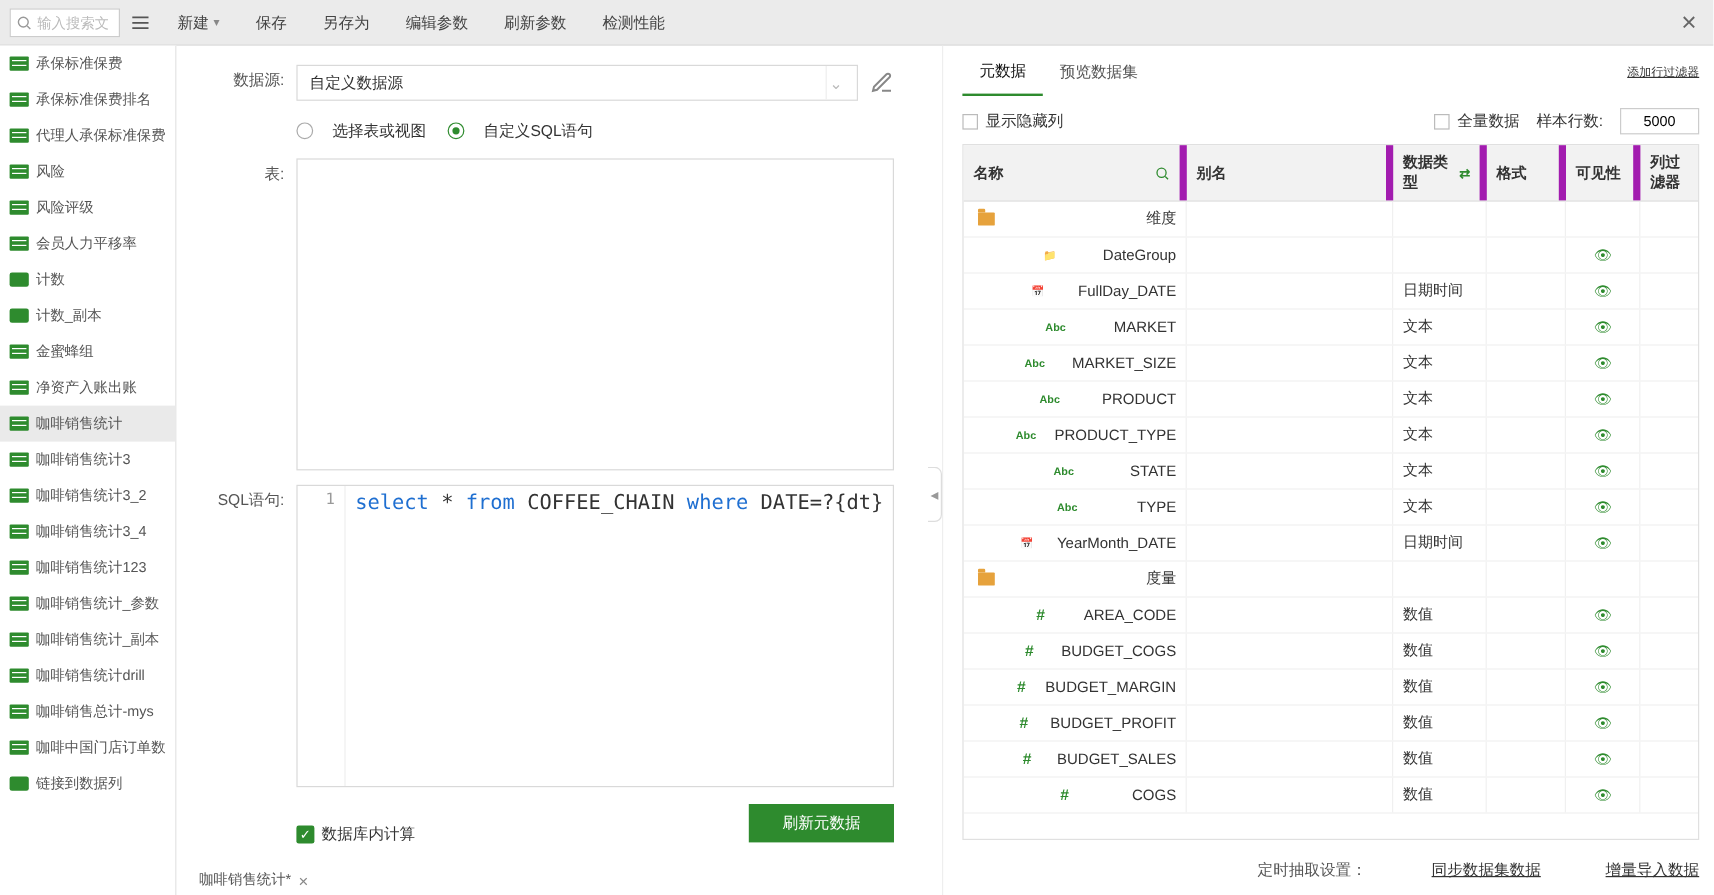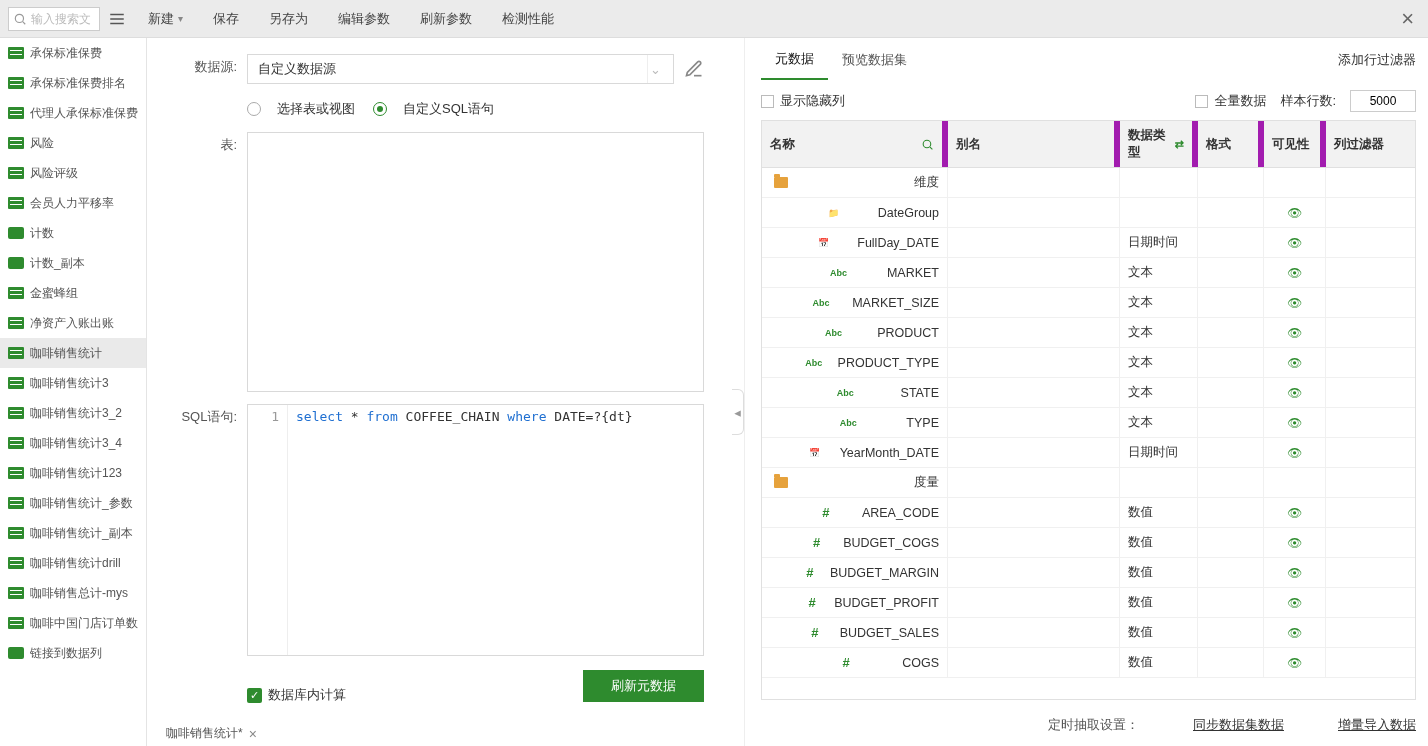--- a/index.html
+++ b/index.html
@@ -44,39 +44,39 @@
 .ds-select-box .caret { width: 16px; border-left: 1px solid #eee; height: 100%; display:flex; align-items:center; justify-content:center; color:#bbb;}
 .edit-icon { width: 20px; height: 20px; margin-left: 10px; color: #888; cursor: pointer; }
 .radio-row { display: flex; align-items: center; gap: 18px; padding: 4px 0 10px; }
 .radio { display: flex; align-items: center; gap: 16px; cursor: pointer; }
 .radio-circle { width: 14px; height: 14px; border: 1px solid #aaa; border-radius: 50%; display:flex; align-items:center; justify-content:center;}
 .radio.checked .radio-circle { border-color: #2e8b2e; }
 .radio.checked .radio-dot { width: 6px; height: 6px; background: #2e8b2e; border-radius: 50%; }
 .big-box { border: 1px solid #d9d9d9; height: 260px; }
 .sql-box { border: 1px solid #d9d9d9; height: 252px; display:flex; }
 .sql-gutter { width: 40px; border-right: 1px solid #eee; text-align: right; padding: 4px 8px 0 0; color: #999; font-family: Menlo, Consolas, monospace; font-size: 13px; }
-.sql-text { flex:1; padding: 4px 8px; font-family: Menlo, Consolas, monospace; font-size: 13px; white-space: pre; }
+.sql-text { flex:1; padding: 4px 8px; font-family: Menlo, Consolas, monospace; font-size: 17px; white-space: pre; }
 .kw { color: #1f6fd1; }
 .ident { color: #333; }
 .chk-row { display:flex; align-items:center; gap:6px; margin-top: 18px; }
 .chk { width:15px; height:15px; background:#2e8b2e; border-radius:2px; display:flex; align-items:center; justify-content:center; color:#fff; font-size:11px;}
 .refresh-btn { margin-left:auto; background:#2e8b2e; color:#fff; border:none; height:32px; padding:0 28px; cursor:pointer; font-size:13px;}
 .bottom-tab { margin-top:auto; padding: 6px 0 2px 10px; }
 .tab-chip { display:inline-flex; align-items:center; background:#fff; border:1px solid #fff; padding:2px 2px 2px 8px; font-size:12px; color:#555;}
 .tab-chip .x { margin-left:6px; color:#888; cursor:pointer; font-size:14px;}
 .collapse-handle { width:12px; align-self:stretch; display:flex; align-items:center; justify-content:center; margin-top:40px;}
 .collapse-handle .knob { width:12px; height:46px; border:1px solid #ddd; border-left:none; border-radius:0 6px 6px 0; display:flex; align-items:center; justify-content:center; color:#999; background:#fff; cursor:pointer;}
 
 
 .right { flex:1; display:flex; flex-direction:column; border-left:1px solid #eee; padding: 0 12px 8px 16px; min-height:0;}
 .right-tabs { display:flex; align-items:center; height:44px; }
 .r-tab { padding: 10px 14px; cursor:pointer; color:#555;}
 .r-tab.active { color:#111; border-bottom:2px solid #2e8b2e; font-weight:500;}
 .right-tabs .spacer { flex:1; }
-.linkish { color:#333; cursor:pointer; font-size:13px;}
+.linkish { color:#333; text-decoration:underline; cursor:pointer; font-size:10px;}
 .right-opts { display:flex; align-items:center; gap:14px; padding:8px 0;}
 .checkbox { width:13px; height:13px; border:1px solid #bbb; display:inline-block; vertical-align:middle;}
 .sample-input { width:66px; height:22px; border:1px solid #ccc; text-align:center; font-size:12px;}
 .grid { border:1px solid #e0e0e0; flex:1; display:flex; flex-direction:column; min-height:0;}
 .grid-head { display:flex; background:#f2f2f2; border-bottom:1px solid #e0e0e0; font-weight:600; font-size:12.5px;}
 .gh { padding:6px 8px; border-right:6px solid #a21caf; display:flex; align-items:center;}
 .gh:last-child { border-right:none; }
 .col-name { flex: 0 0 186px; justify-content:space-between;}
 .col-alias { flex: 0 0 172px; }
 .col-type { flex: 0 0 78px; justify-content:space-between;}

